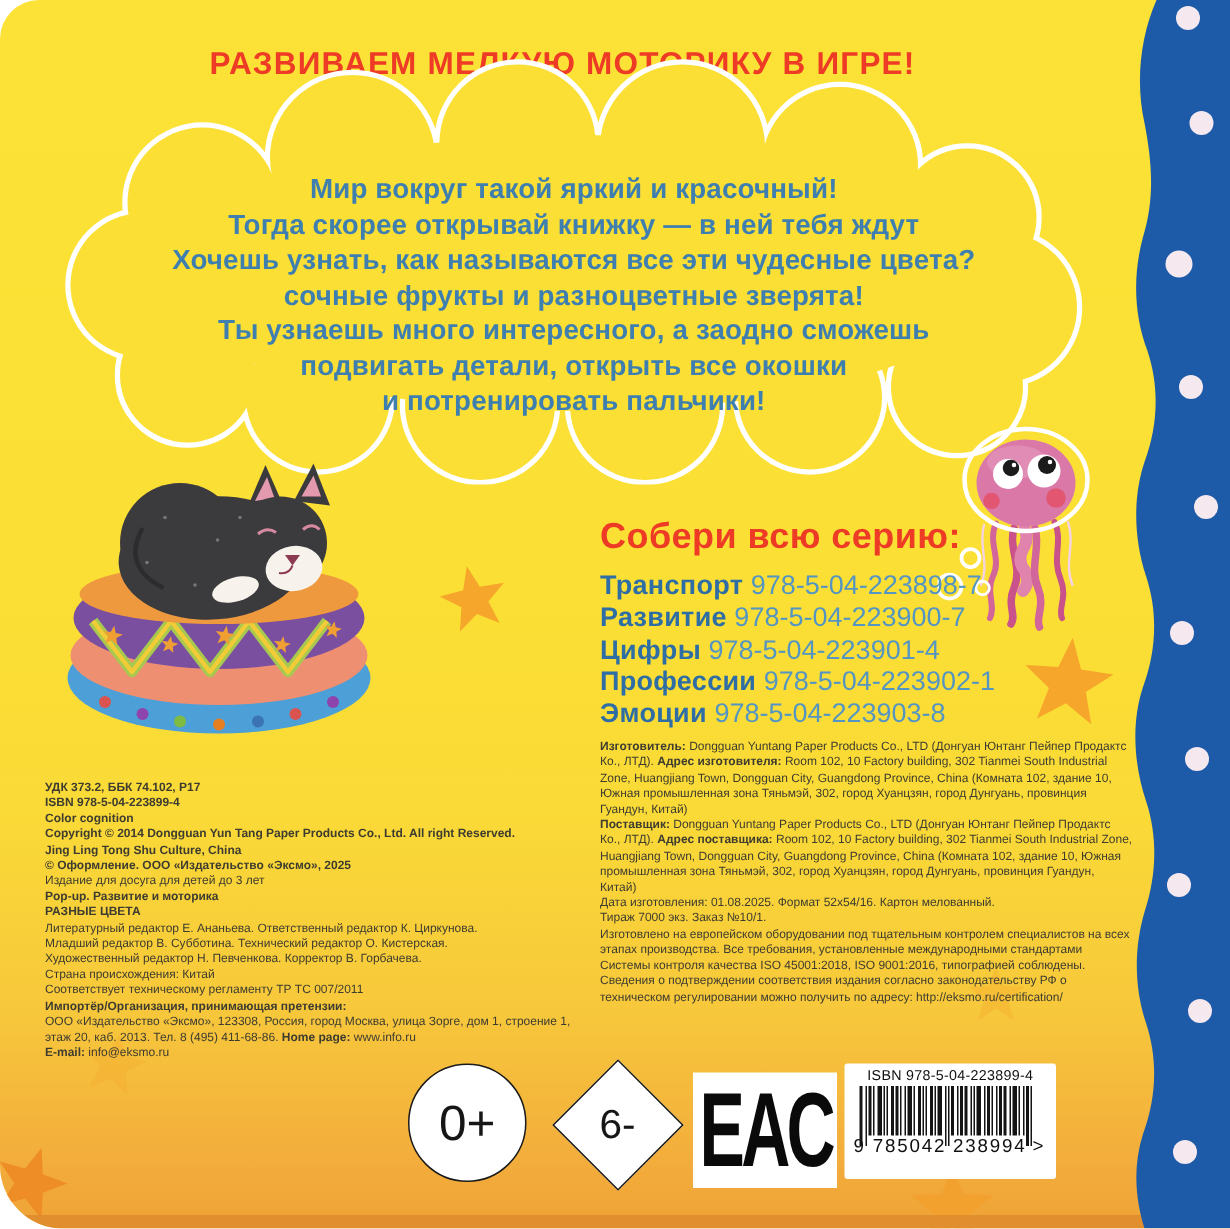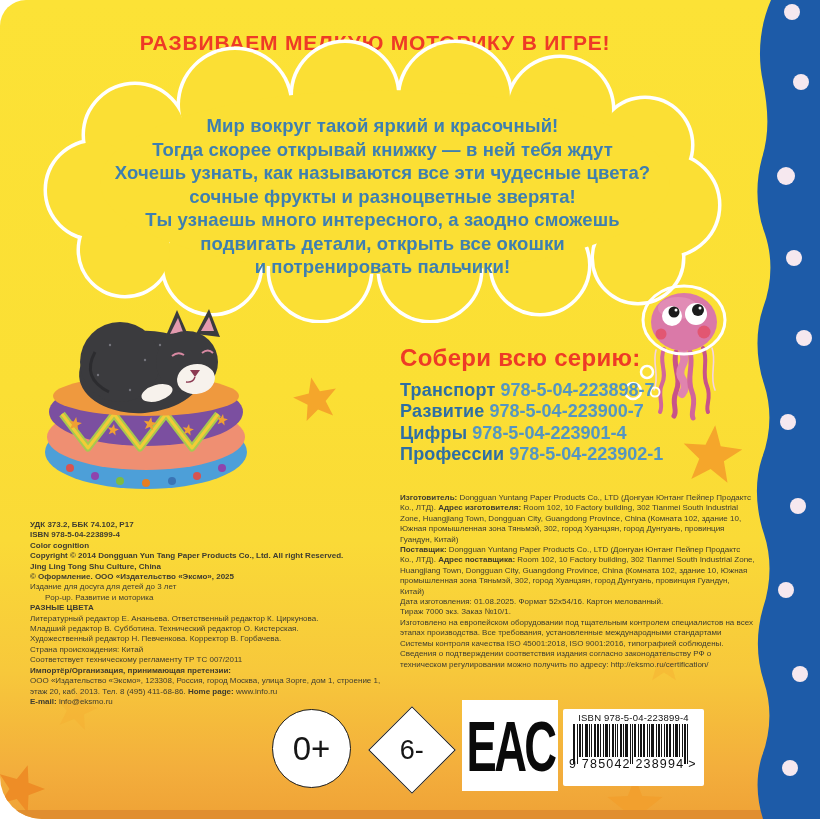--- a/index.html
+++ b/index.html
@@ -20,40 +20,40 @@
   .cloud-text{
     left:60px;top:114px;width:645px;text-align:center;z-index:2;
     color:#3E7FB0;font-weight:bold;font-size:18.5px;line-height:23.5px;letter-spacing:.1px;
   }
   
   .series{left:400px;top:344px;z-index:2;}
   .series-heading{margin:0;color:#EE3B26;font-weight:bold;font-size:24px;letter-spacing:.3px;}
   .series-list{margin-top:8px;}
   .series-row{font-size:18px;line-height:21.3px;white-space:nowrap;}
   .series-title{color:#2E6EA4;font-weight:bold;letter-spacing:.2px;}
-  .series-isbn{color:#5495C2;font-weight:bold;margin-top:36px;}
+  .series-isbn{color:#5495C2;font-weight:normal;margin-top:36px;}
   
   .imprint{z-index:2;color:#3E3C30;font-size:8px;line-height:10.4px;}
   .imprint p{margin:0;}
   .imprint-left{left:30px;top:520px;width:362px;}
   .imprint-right{left:400px;top:493px;width:356px;}
   
   .badge-circle{
     left:272px;top:709px;width:77px;height:77px;border-radius:50%;
     background:#fff;border:1.6px solid #1b1b1b;z-index:3;
     display:flex;align-items:center;justify-content:center;
     font-size:33px;color:#161616;
   }
   .badge-diamond{
     left:381px;top:719px;width:60px;height:60px;background:#fff;border:1.6px solid #1b1b1b;
     transform:rotate(45deg);z-index:3;display:flex;align-items:center;justify-content:center;
   }
   .badge-diamond span{transform:rotate(-45deg);font-size:27px;color:#161616;}
   .eac-box{
-    left:462px;top:700px;width:96px;height:91px;background:#fff;z-index:3;
+    left:462px;top:715px;width:96px;height:77px;background:#fff;z-index:3;
     display:flex;align-items:center;justify-content:center;overflow:hidden;
   }
   .eac-box span{
     font-weight:bold;font-size:54px;color:#0a0a0a;letter-spacing:-3px;
     transform:scale(.84,1.3);line-height:1;
   }
   
   .barcode-box{
     left:563px;top:709px;width:141px;height:77px;background:#fff;z-index:3;border-radius:2px;
     display:flex;flex-direction:column;align-items:stretch;
@@ -210,32 +210,33 @@
     </g>
   </svg>
 
   <div class="abs series">
     <h2 class="series-heading">Собери всю серию:</h2>
     <div class="series-list" id="series-list">
         <div class="series-row"><span class="series-title">Транспорт</span><span class="series-isbn"> 978-5-04-223898-7</span></div>
         <div class="series-row"><span class="series-title">Развитие</span><span class="series-isbn"> 978-5-04-223900-7</span></div>
         <div class="series-row"><span class="series-title">Цифры</span><span class="series-isbn"> 978-5-04-223901-4</span></div>
         <div class="series-row"><span class="series-title">Профессии</span><span class="series-isbn"> 978-5-04-223902-1</span></div>
+        <div class="series-row"><span class="series-title">Эмоции</span><span class="series-isbn"> 978-5-04-223903-8</span></div>
       </div>
   </div>
 
   <div class="abs imprint imprint-left" id="imprint-left">
       <p><span style="font-weight: bold;">УДК 373.2, ББК 74.102, Р17</span></p>
       <p><span style="font-weight: bold;">ISBN 978-5-04-223899-4</span></p>
       <p><span style="font-weight: bold;">Color cognition</span></p>
       <p><span style="font-weight: bold;">Copyright © 2014 Dongguan Yun Tang Paper Products Co., Ltd. All right Reserved.</span></p>
       <p><span style="font-weight: bold;">Jing Ling Tong Shu Culture, China</span></p>
       <p><span style="font-weight: bold;">© Оформление. ООО «Издательство «Эксмо», 2025</span></p>
       <p><span>Издание для досуга для детей до 3 лет</span></p>
-      <p><span style="font-weight: normal; margin-left: 15px;">Pop-up. Развитие и моторика</span></p>
+      <p><span style="font-weight: bold;">Pop-up. Развитие и моторика</span></p>
       <p><span style="font-weight: bold;">РАЗНЫЕ ЦВЕТА</span></p>
       <p><span>Литературный редактор Е. Ананьева. Ответственный редактор К. Циркунова.</span></p>
       <p><span>Младший редактор В. Субботина. Технический редактор О. Кистерская.</span></p>
       <p><span>Художественный редактор Н. Певченкова. Корректор В. Горбачева.</span></p>
       <p><span>Страна происхождения: Китай</span></p>
       <p><span>Соответствует техническому регламенту ТР ТС 007/2011</span></p>
       <p><span style="font-weight: bold;">Импортёр/Организация, принимающая претензии:</span></p>
       <p><span>ООО «Издательство «Эксмо», 123308, Россия, город Москва, улица Зорге, дом 1, строение 1, этаж 20, каб. 2013. Тел. 8 (495) 411-68-86. </span><span style="font-weight: bold;">Home page:</span><span> www.info.ru</span></p>
       <p><span style="font-weight: bold;">E-mail:</span><span> info@eksmo.ru</span></p>
     </div>

